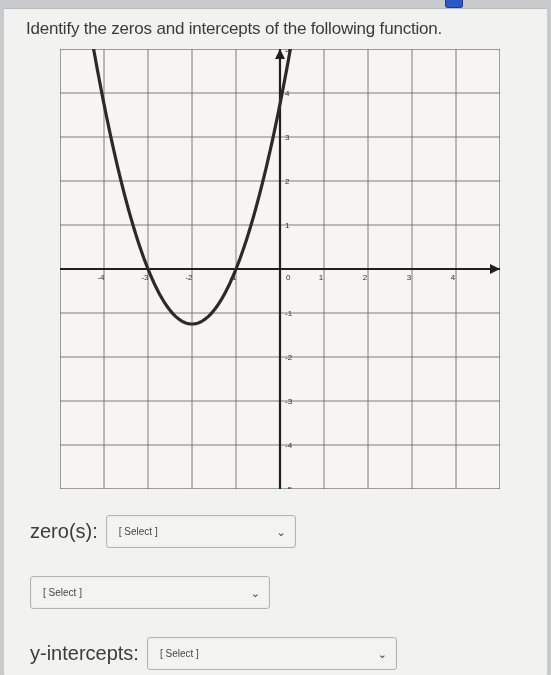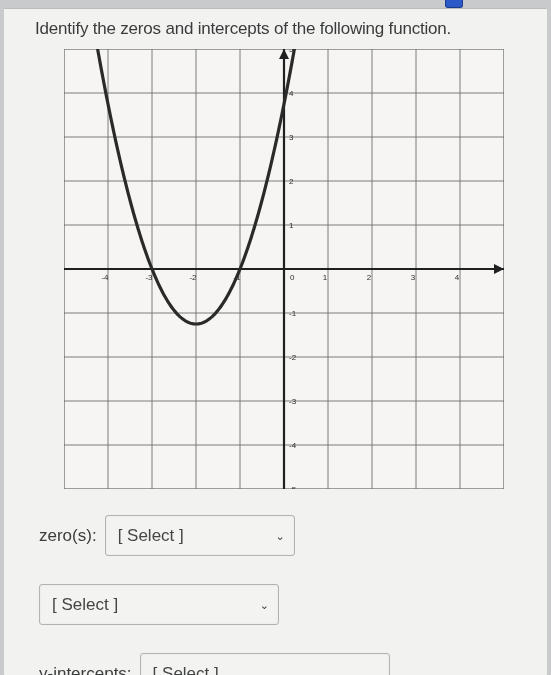--- a/index.html
+++ b/index.html
@@ -9,21 +9,21 @@
     background: #c8cacb;
     font-family: Arial, Helvetica, sans-serif;
     position: relative;
     overflow: hidden;
   }
   .page {
     position: absolute;
     top: 8px; left: 4px; right: 4px; bottom: 0;
     background: #f2f2f1;
     border-top: 1px solid #b9bcbc;
-    padding: 10px 14px 14px 31px;
+    padding: 10px 14px 14px 22px;
     border-radius: 1px;
   }
   .question {
     color: #3a3c3c;
     font-size: 17px;
     letter-spacing: -0.2px;
     margin-bottom: 10px;
   }
   .chart-wrap {
     display: flex;
@@ -36,31 +36,31 @@
     background: #f6f5f3;
   }
   .answers { padding-left: 4px; }
   .answer-row {
     display: flex;
     align-items: center;
     margin-bottom: 28px;
   }
   .answer-label {
     color: #3b3d3d;
-    font-size: 17px;
+    font-size: 20px;
     margin-right: 8px;
   }
   .select {
     appearance: none;
     -webkit-appearance: none;
     background: #f3f3f1;
     border: 1px solid #b2b4b3;
     border-radius: 3px;
     padding: 10px 30px 10px 12px;
-    font-size: 17px;
+    font-size: 10px;
     color: #444646;
     cursor: pointer;
     box-shadow: inset 0 0 2px rgba(0,0,0,0.08);
     position: relative;
   }
   .select-wrap { position: relative; display: inline-block; }
   .select-caret {
     position: absolute;
     right: 10px; top: 50%;
     transform: translateY(-50%);

